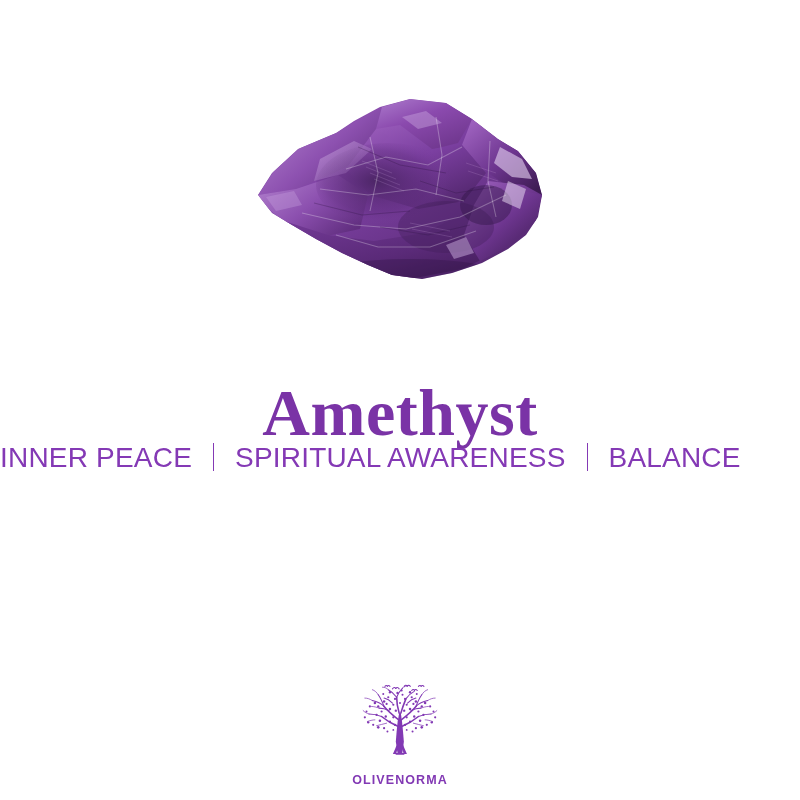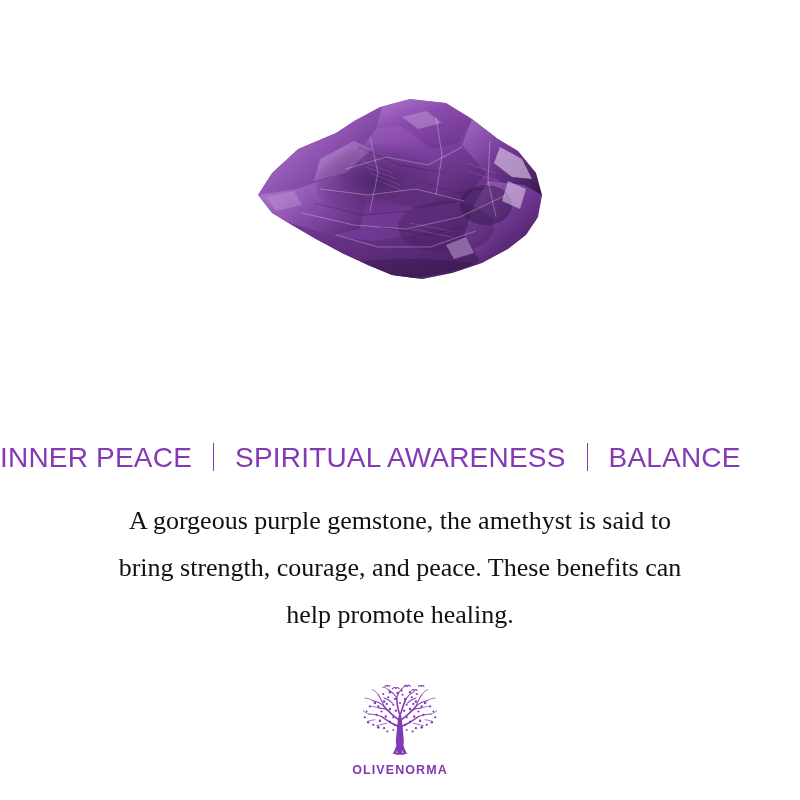--- a/index.html
+++ b/index.html
@@ -106,21 +106,21 @@
     display: flex;
     flex-direction: column;
     align-items: center;
   }
   .logo-mark {
     display: block;
     width: 86px;
     height: 72px;
   }
   .logo-text {
-    margin-top: 8px;
+    margin-top: 18px;
     font-family: "Liberation Sans", sans-serif;
     font-size: 12.5px;
     font-weight: 700;
     letter-spacing: 1.1px;
     color: #8239B4;
   }
 </style>
 </head>
 <body>
 
@@ -225,34 +225,30 @@
             <path d="M218,94 L248,104"></path>
           <path d="M160,146 L200,154"></path>
             <path d="M162,152 L202,160"></path>
         </g>
 
         <ellipse cx="160" cy="198" rx="92" ry="16" fill="#2c1240" opacity="0.30"></ellipse>
       </g>
     </svg>
   </div>
 
+  <h1 class="title">Amethyst</h1>
 
   <div class="keywords">
     <span class="kw">INNER PEACE</span>
     <span class="sep"></span>
     <span class="kw">SPIRITUAL AWARENESS</span>
     <span class="sep"></span>
     <span class="kw">BALANCE</span>
   </div>
 
-  <div class="desc">
-    <span class="dline">A gorgeous purple gemstone, the amethyst is said to</span>
-    <span class="dline">bring strength, courage, and peace. These benefits can</span>
-    <span class="dline">help promote healing.</span>
-  </div>
 
   <div class="logo">
     <svg class="logo-mark" viewBox="0 0 100 86" xmlns="http://www.w3.org/2000/svg">
       <g fill="#8239B4">
 
         <path d="M47.2,84.5 L46.2,78.5 L45.0,70.0 L46.0,58.0 L47.2,46.0 L49.0,36.0
                  L51.0,36.0 L52.4,46.0 L53.6,58.0 L54.6,70.0 L53.6,78.5 L52.6,84.5 Z"></path>
         <path d="M41.5,84.8 L44.5,78.0 L46.0,74.0 L47.0,78.0 L45.5,84.8 Z"></path>
         <path d="M58.3,84.8 L55.3,78.0 L53.8,74.0 L52.8,78.0 L54.3,84.8 Z"></path>
         <rect x="44.6" y="83.6" width="10.8" height="2.0" rx="0.8"></rect>

